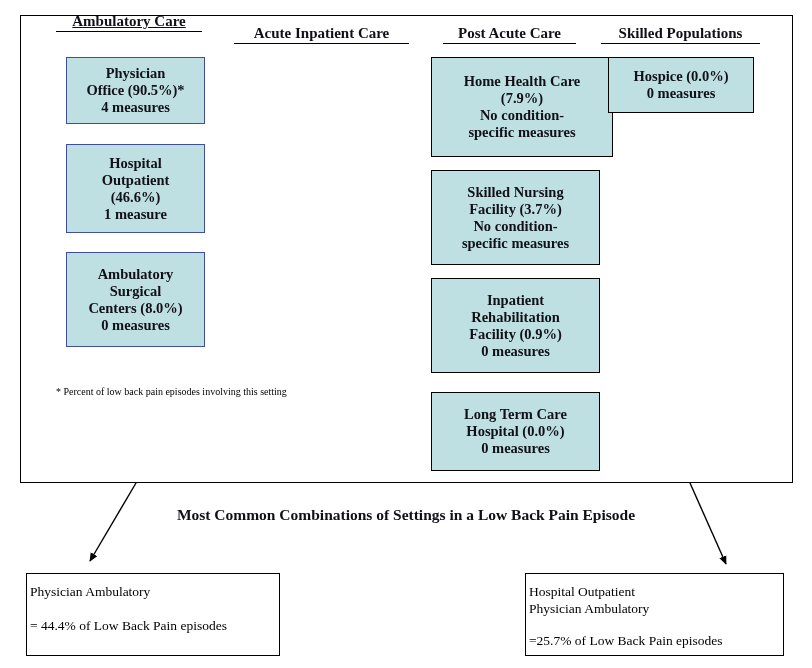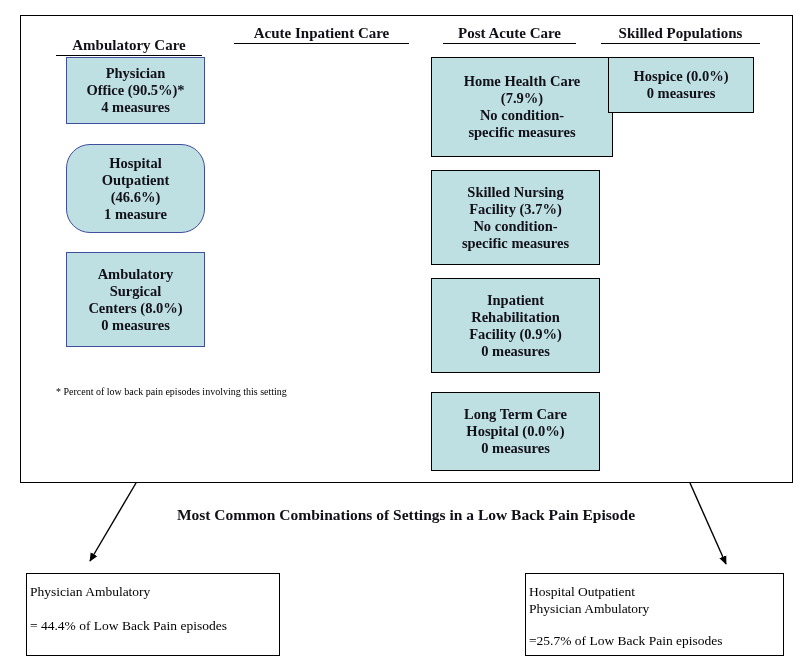--- a/index.html
+++ b/index.html
@@ -116,37 +116,37 @@
   }
   .rbox.two-line .pct-line { margin-top: 16px; }
 </style>
 </head>
 <body>
 
 <div id="canvas">
 
   <div class="panel"></div>
 
-  <div class="col-head" style="left:56px; top:36px; width:146px;">Ambulatory Care</div>
+  <div class="col-head" style="left:56px; top:12px; width:146px;text-decoration:underline;">Ambulatory Care</div>
 
   <div class="col-head" style="left:234px; top:24px; width:175px;">Acute Inpatient Care</div>
 
   <div class="col-head" style="left:443px; top:24px; width:133px;">Post Acute Care</div>
 
   <div class="col-head" style="left:601px; top:24px; width:159px;">Skilled Populations</div>
 
   <div class="sbox blue-edge" style="left:66px; top:57px; width:139px; height:67px;">
     <span class="txt">
       <span>Physician</span><br>
       <span>Office (90.5%)*</span><br>
       <span>4 measures</span>
     </span>
   </div>
 
-  <div class="sbox blue-edge" style="left:66px; top:144px; width:139px; height:89px;border-radius:24px;">
+  <div class="sbox blue-edge" style="left:66px; top:144px; width:139px; height:89px;">
     <span class="txt">
       <span>Hospital</span><br>
       <span>Outpatient</span><br>
       <span>(46.6%)</span><br>
       <span>1 measure</span>
     </span>
   </div>
 
   <div class="sbox blue-edge" style="left:66px; top:252px; width:139px; height:95px;">
     <span class="txt">

